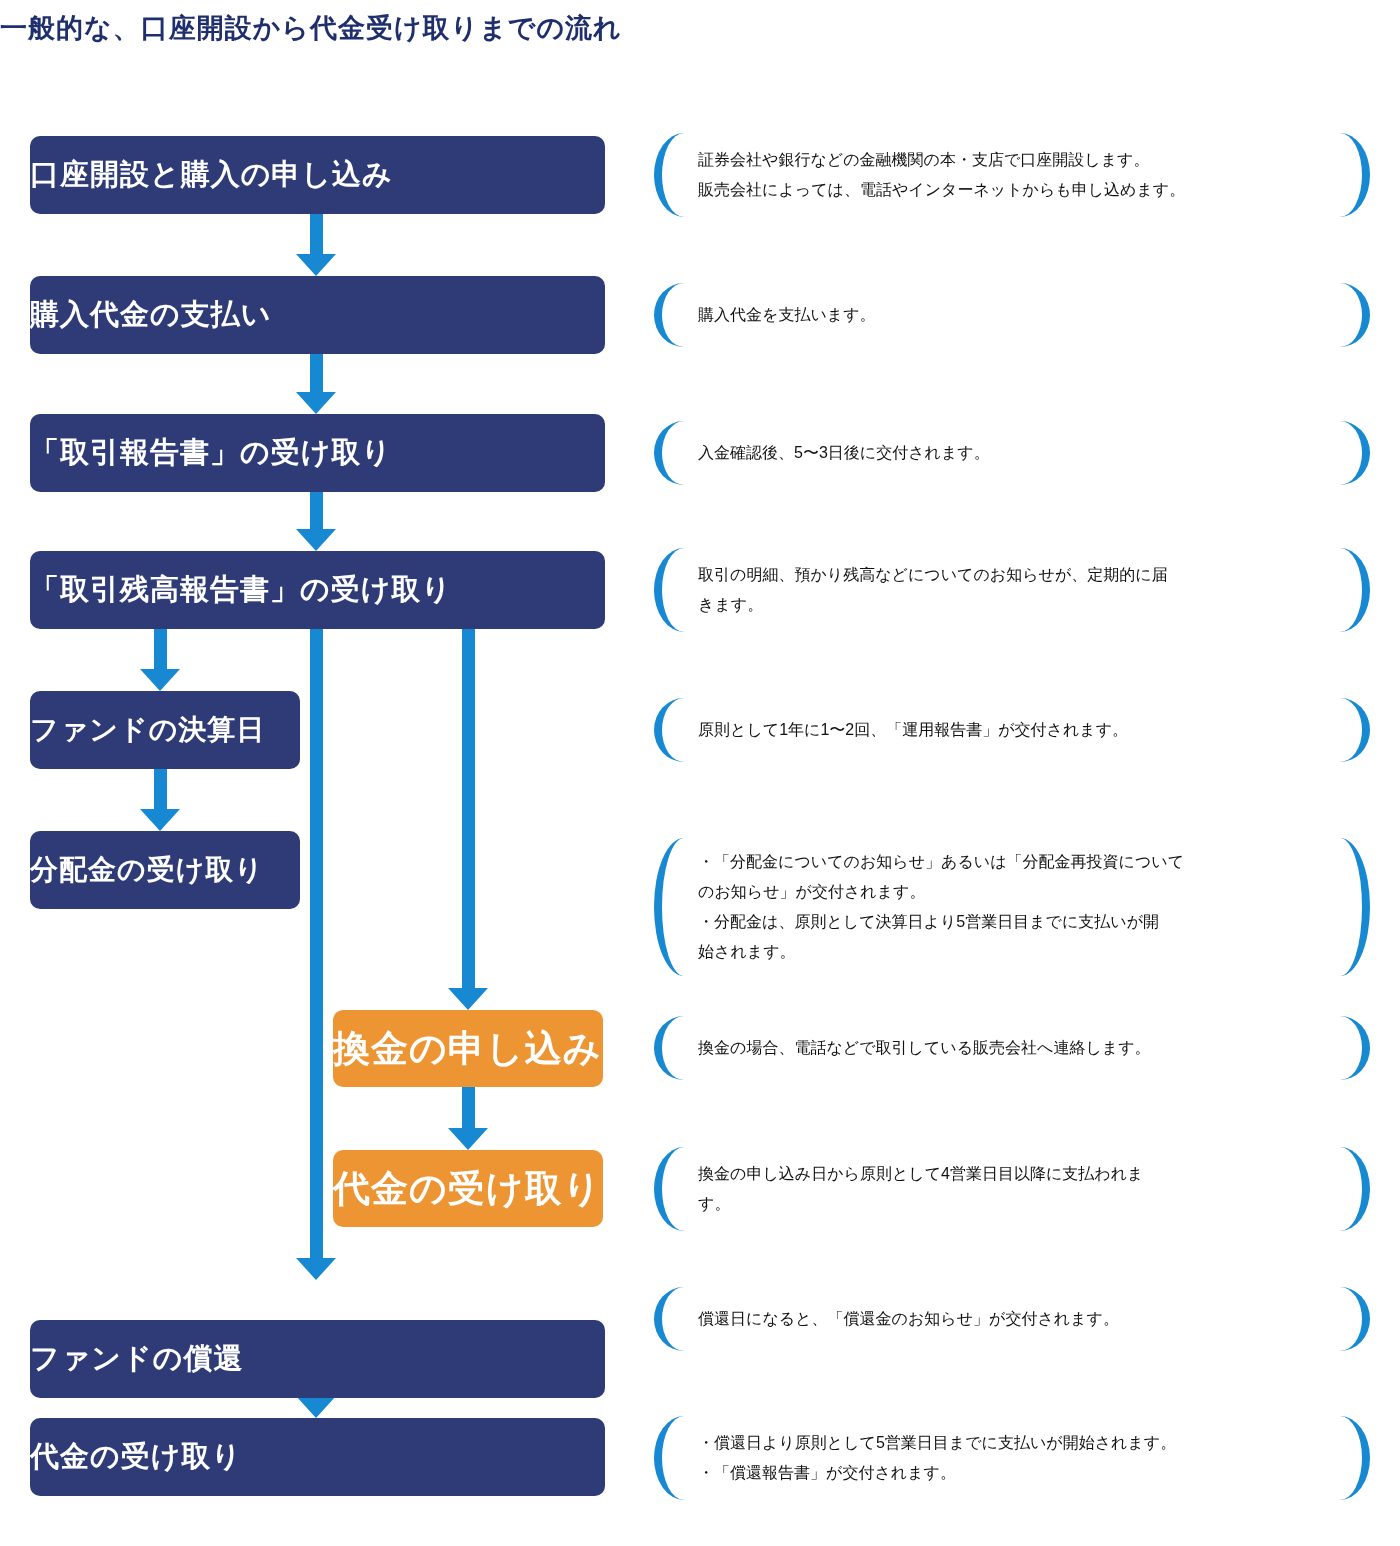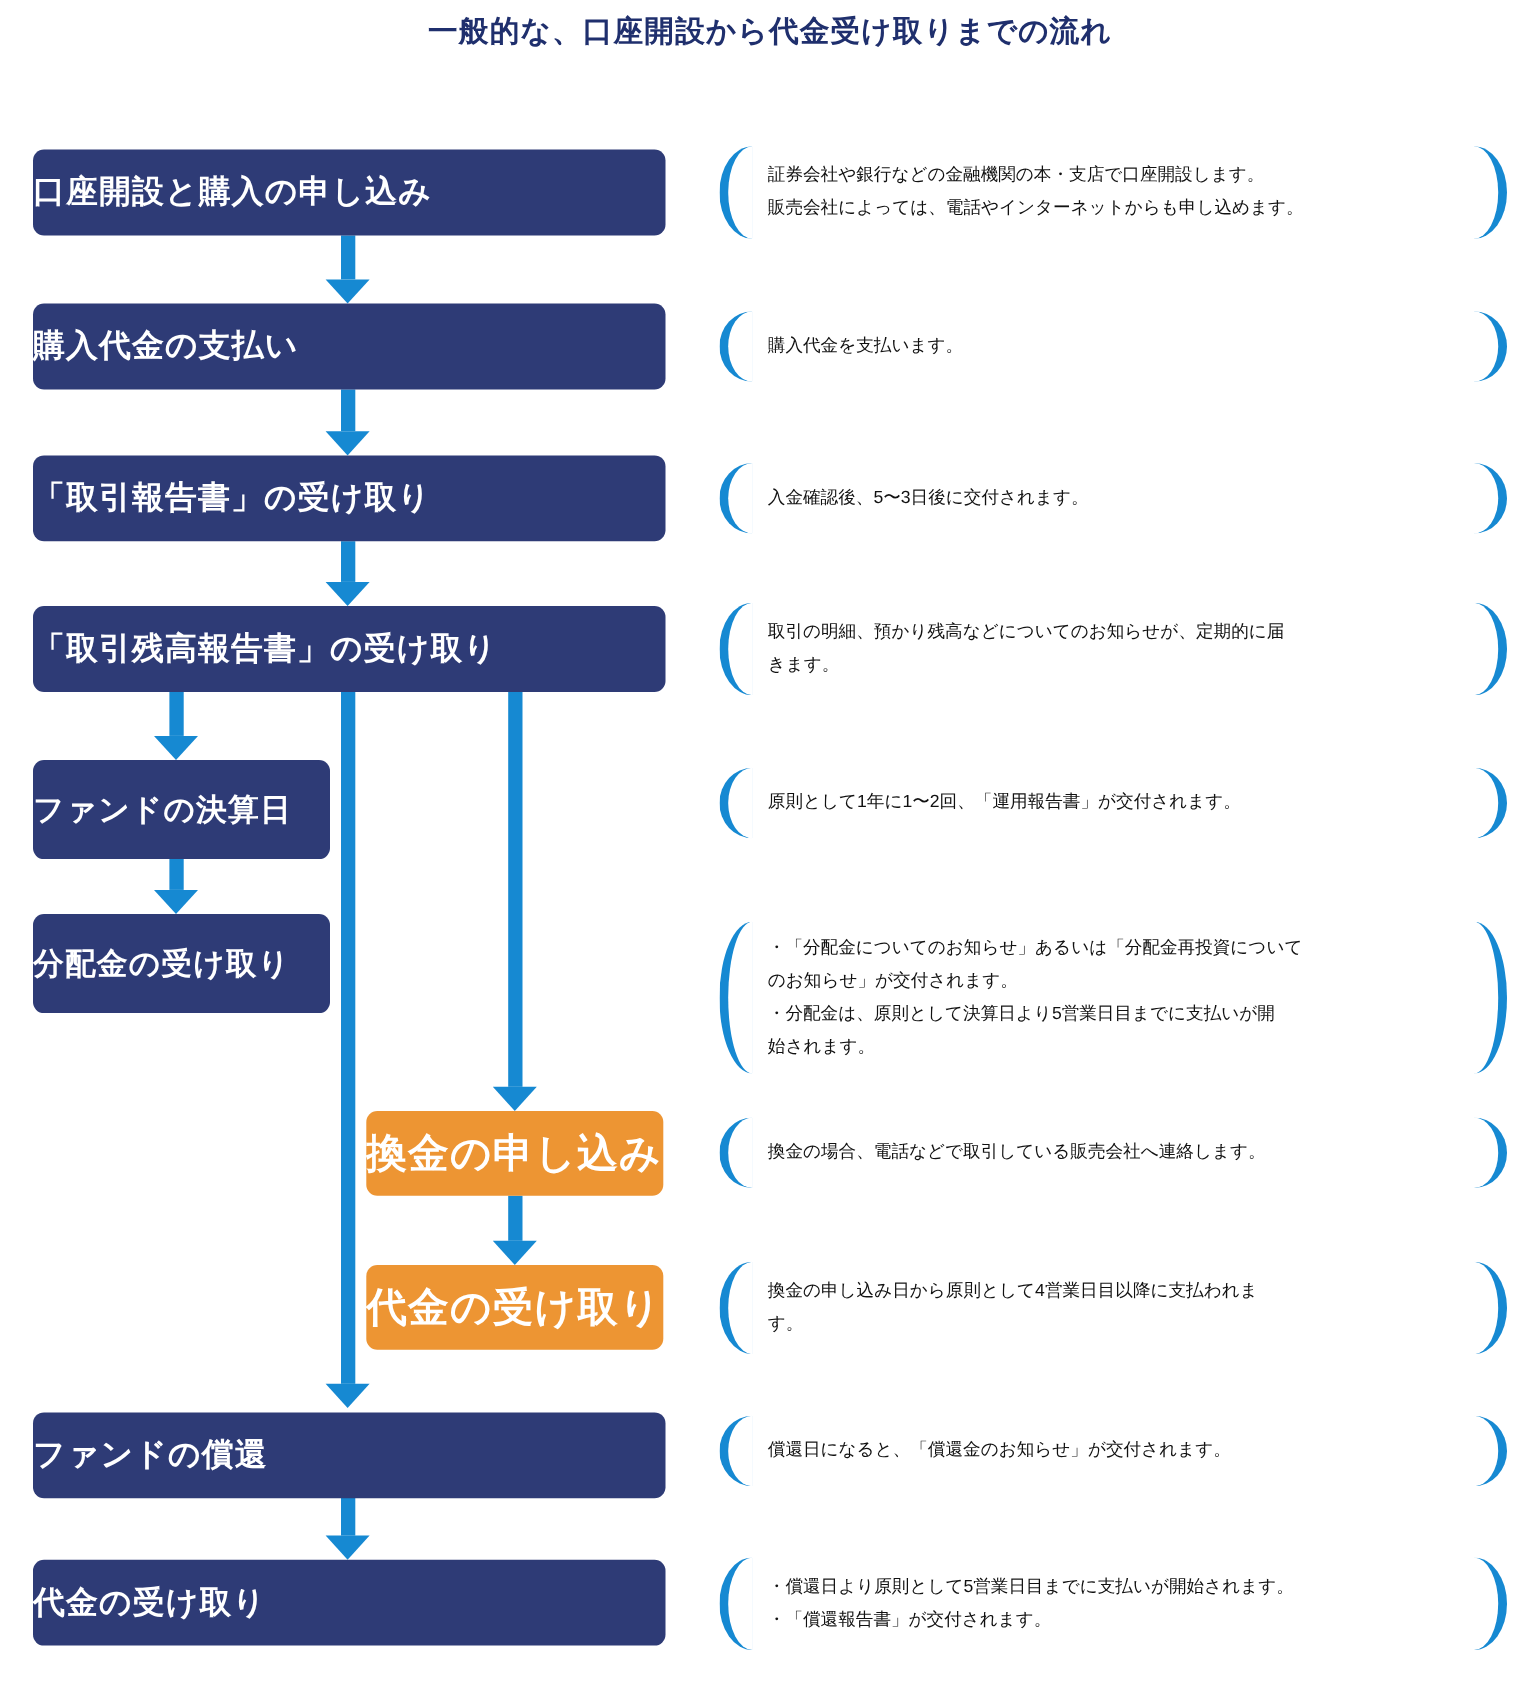--- a/index.html
+++ b/index.html
@@ -9,35 +9,35 @@
     font-family: "Liberation Sans", "DejaVu Sans", sans-serif;
     --navy: #2e3b76;
     --orange: #ed9533;
     --blue: #1689d2;
     --title_text: #1f2f6d;
   }
   .canvas { position: relative; width: 1400px; height: 1546px; overflow: hidden; }
 
   .title {
     position: absolute; top: 10px; left: 0; width: 100%;
-    margin: 0; text-align: center;
+    margin: 0; 
     font-size: 27px; font-weight: bold; letter-spacing: 1px;
     color: var(--title_text, #1f2f6d);
   }
 
   .box {
     position: absolute; z-index: 2;
     display: flex; align-items: center; justify-content: flex-start;
     border-radius: 10px; color: #ffffff; font-weight: bold;
     letter-spacing: 1px;
   }
   .box.navy  { background: var(--navy, #2e3b76); }
   .box.orange{ background: var(--orange, #ed9533); }
   .box.full  { left: 30px;  width: 575px; height: 78px; font-size: 29px; }
-  .box.small { left: 30px;  width: 270px; height: 90px; font-size: 28px; }
+  .box.small { left: 30px;  width: 270px; height: 78px; font-size: 28px; }
   .box.mid   { left: 333px; width: 270px; height: 77px; font-size: 37px; }
 
   .arrow {
     position: absolute; z-index: 1; width: 44px; margin-left: -22px;
     display: flex; flex-direction: column; align-items: center;
   }
   .arrow-shaft { width: 13px; flex: 1; background: var(--blue, #1689d2); }
   .arrow-head {
     width: 0; height: 0;
     border-left: 20px solid transparent;
@@ -89,21 +89,21 @@
   </div>
   <div class="box navy small" style="top:831px">
     <span>分配金の受け取り</span>
   </div>
   <div class="box orange mid" style="top:1010px">
     <span>換金の申し込み</span>
   </div>
   <div class="box orange mid" style="top:1150px">
     <span>代金の受け取り</span>
   </div>
-  <div class="box navy full" style="top:1284px">
+  <div class="box navy full" style="top:1320px">
     <span>ファンドの償還</span>
   </div>
   <div class="box navy full" style="top:1418px">
     <span>代金の受け取り</span>
   </div>
 
   <div class="arrow" style="left:316px; top:214px; height:62px">
     <div class="arrow-shaft"></div>
     <div class="arrow-head"></div>
   </div>

